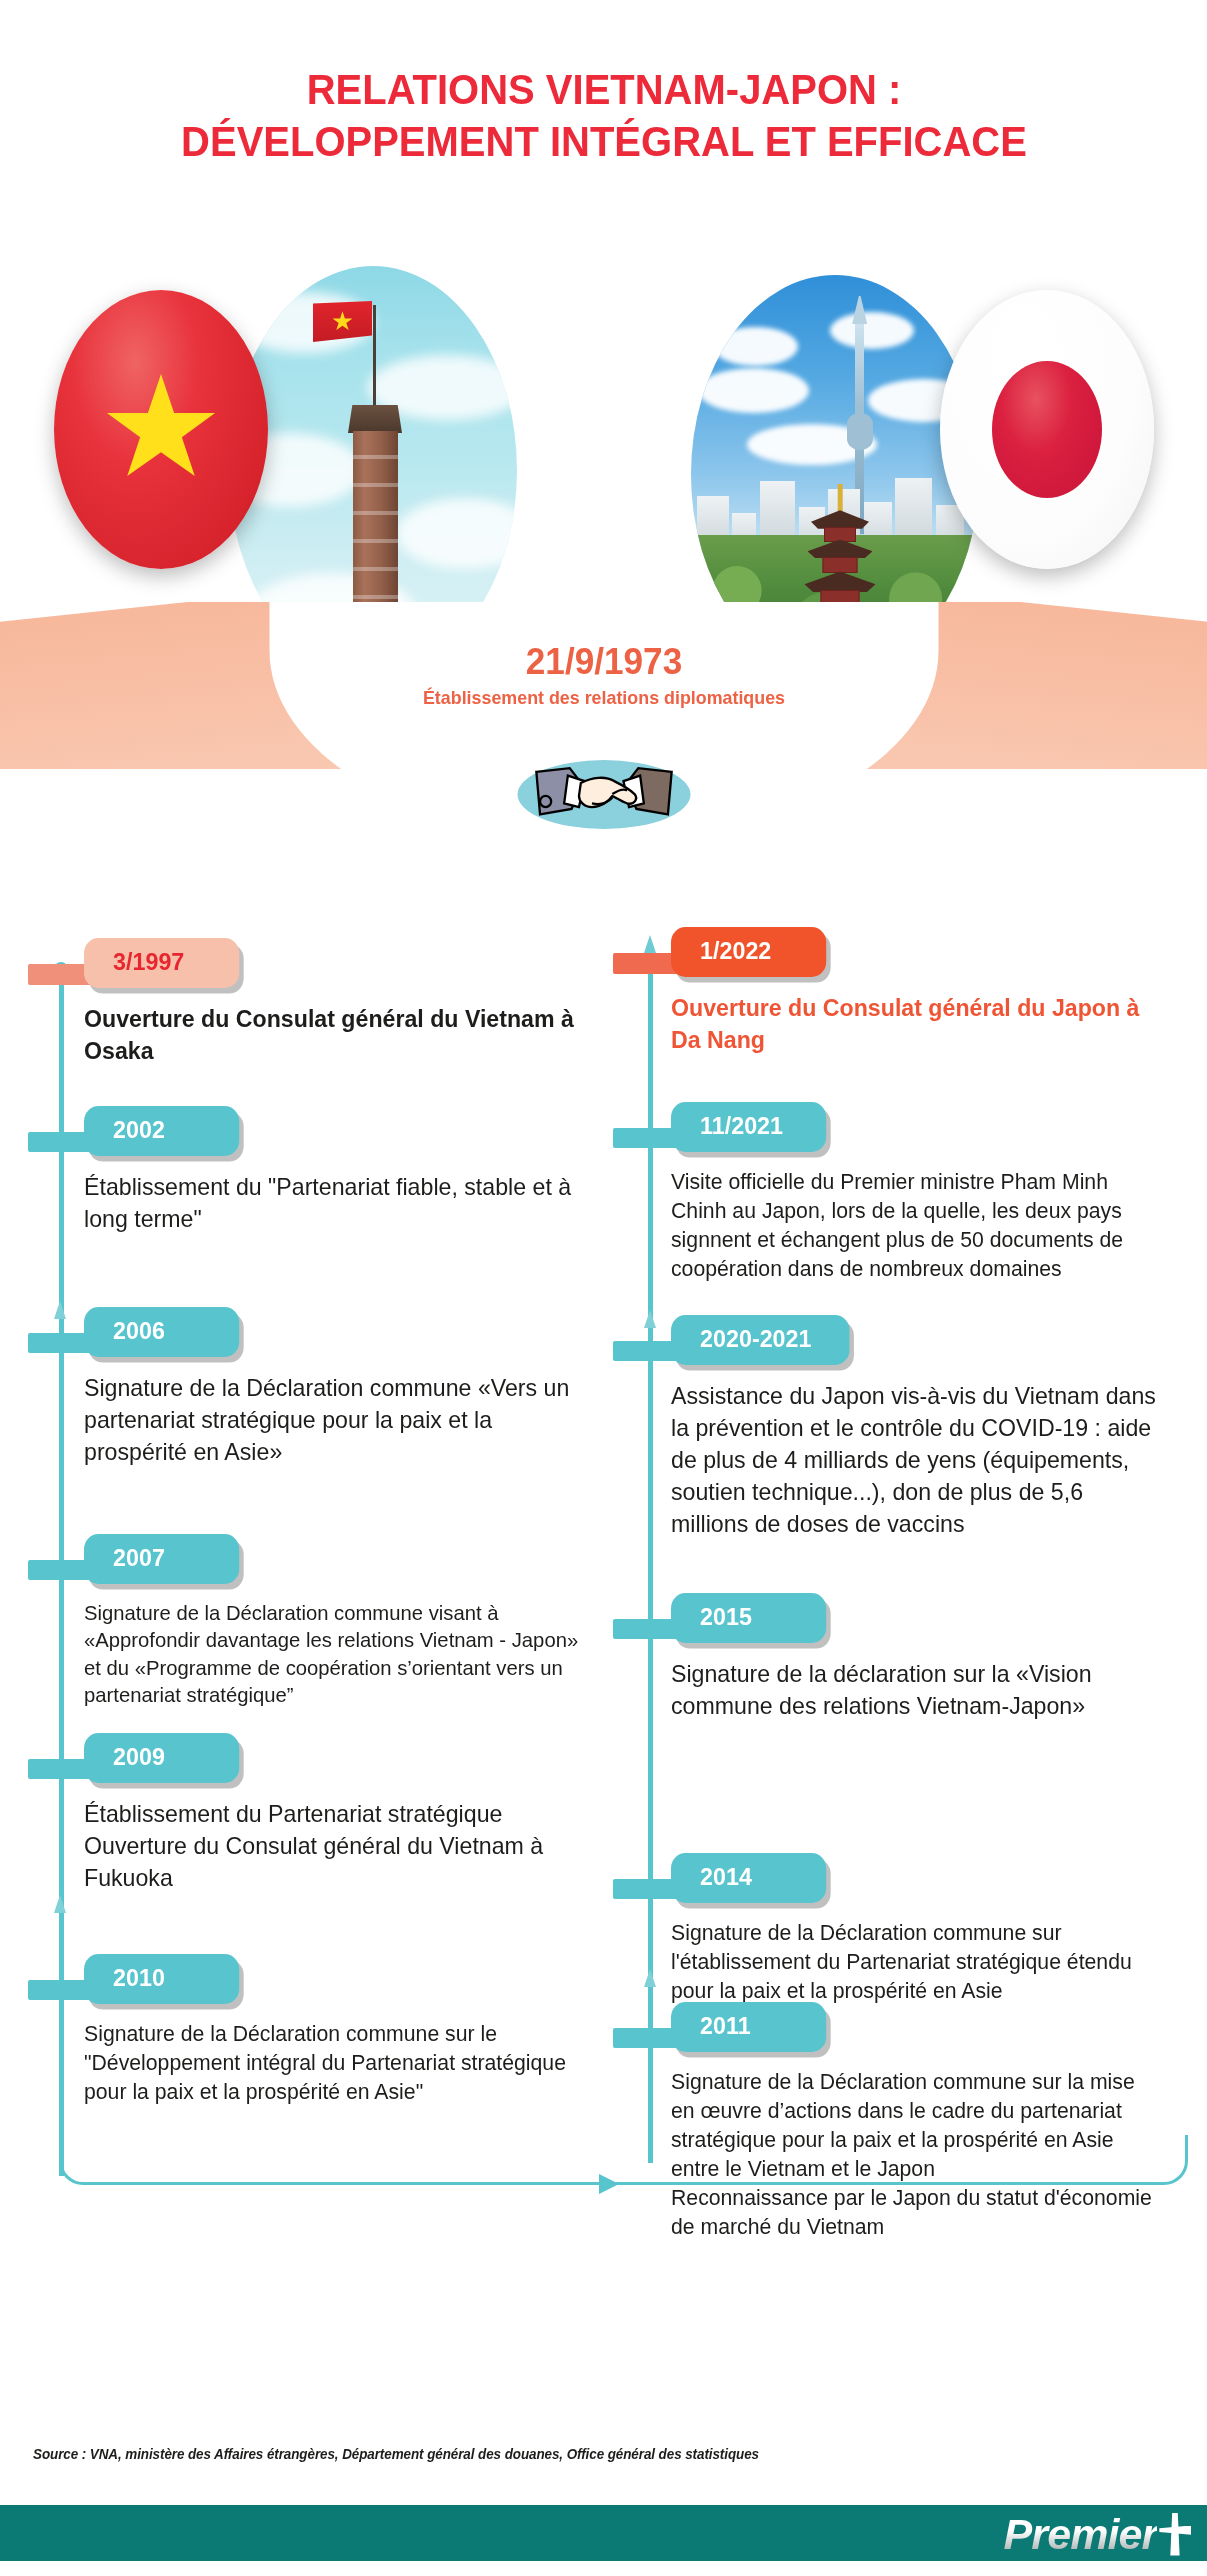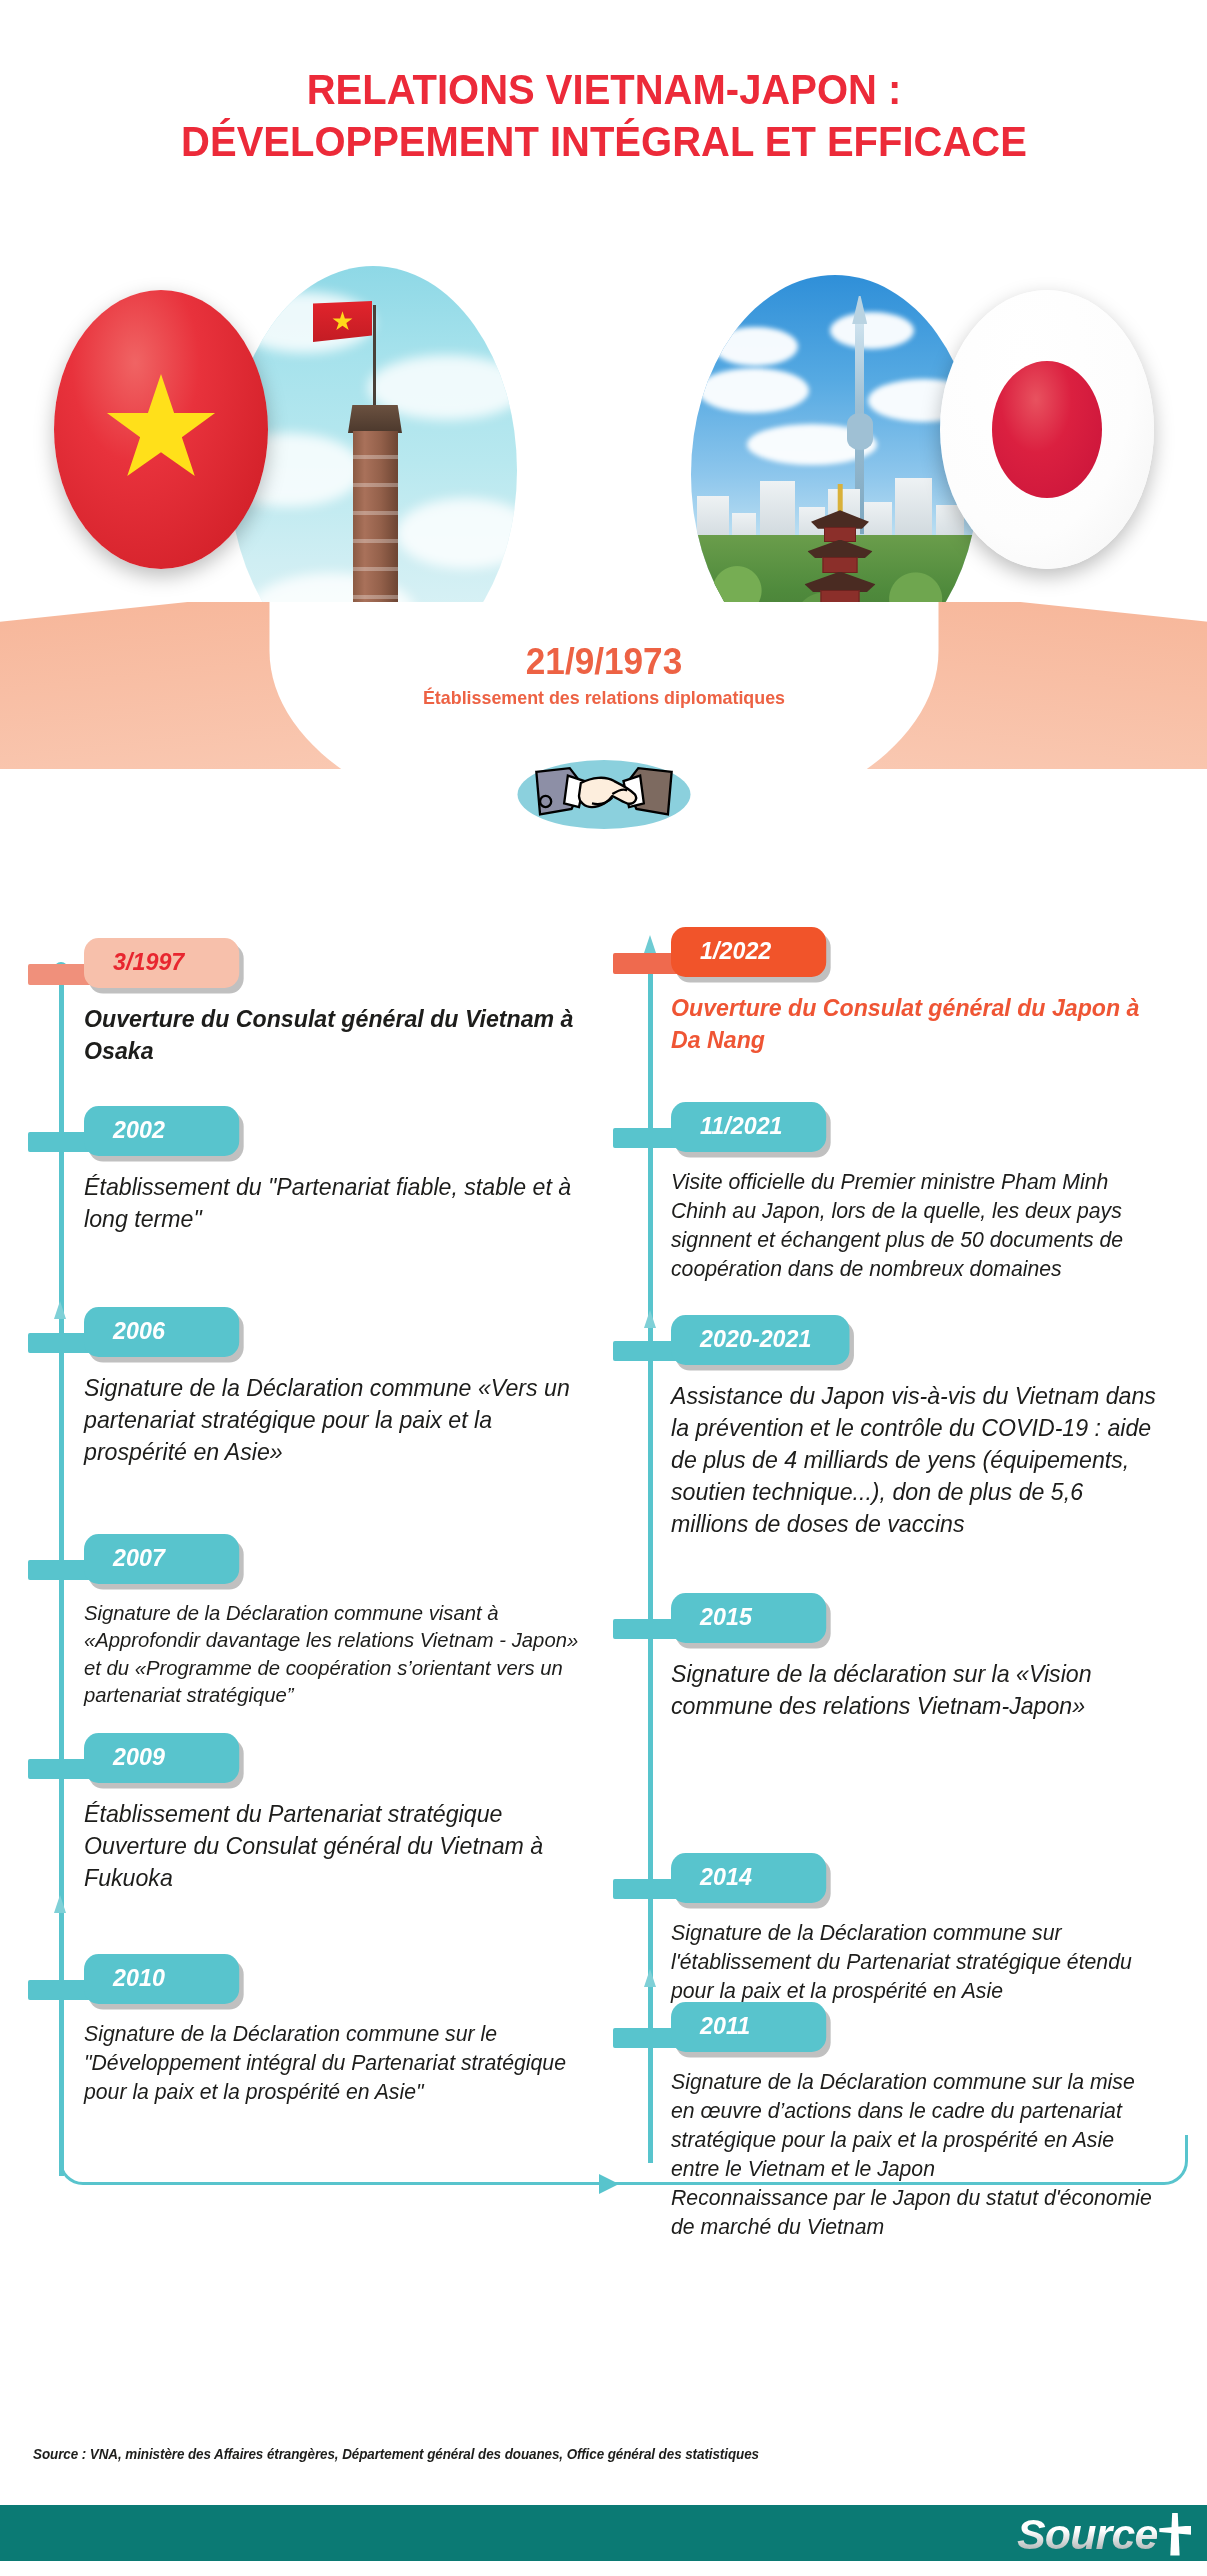--- a/index.html
+++ b/index.html
@@ -201,21 +201,21 @@
   .loop-arrow {
     position: absolute; left: 571px; top: 1245px; width: 0; height: 0;
     border-top: 10.2px solid transparent; border-bottom: 10.2px solid transparent;
     border-left: 20.4px solid #58c4cd;
   }
   
   .feather { position: absolute; width: 0; height: 0;
     border-left: 6.5px solid transparent; border-right: 6.5px solid transparent;
     border-bottom: 18.6px solid #7fd0d7; }
 
-  .entry { position: absolute; left: 56px; width: 520px; font-style: italic; }
+  .entry { position: absolute; left: 56px; width: 520px; }
   .entry.right { left: 58px; width: 509px; }
 
   .stub { position: absolute; left: -56px; width: 69px; height: 20.4px; background: #58c4cd;
     border-radius: 1.9px; top: 26px; }
   .stub.peach { background: #f0907b; }
   .stub.orange { background: #ef6a4e; }
 
   .badge {
     position: relative; display: inline-block;
     background: #58c4cd; color: #ffffff;
@@ -453,16 +453,16 @@
       <div class="badge">2011</div>
       <div class="body-text small2" style="white-space: pre-line;">Signature de la Déclaration commune sur la mise en œuvre d’actions dans le cadre du partenariat stratégique pour la paix et la prospérité en Asie entre le Vietnam et le Japon
 Reconnaissance par le Japon du statut d'économie de marché du Vietnam</div>
     </div>
   </div>
 </div>
 
 <div class="source">Source : VNA, ministère des Affaires étrangères, Département général des douanes, Office général des statistiques</div>
 <div class="footer-bar"></div>
 <div class="logo">
-  <span class="logo-text">Source</span>
+  <span class="logo-text">Premier</span>
   <span class="logo-plus"></span>
 </div>
 
 
 </body></html>

